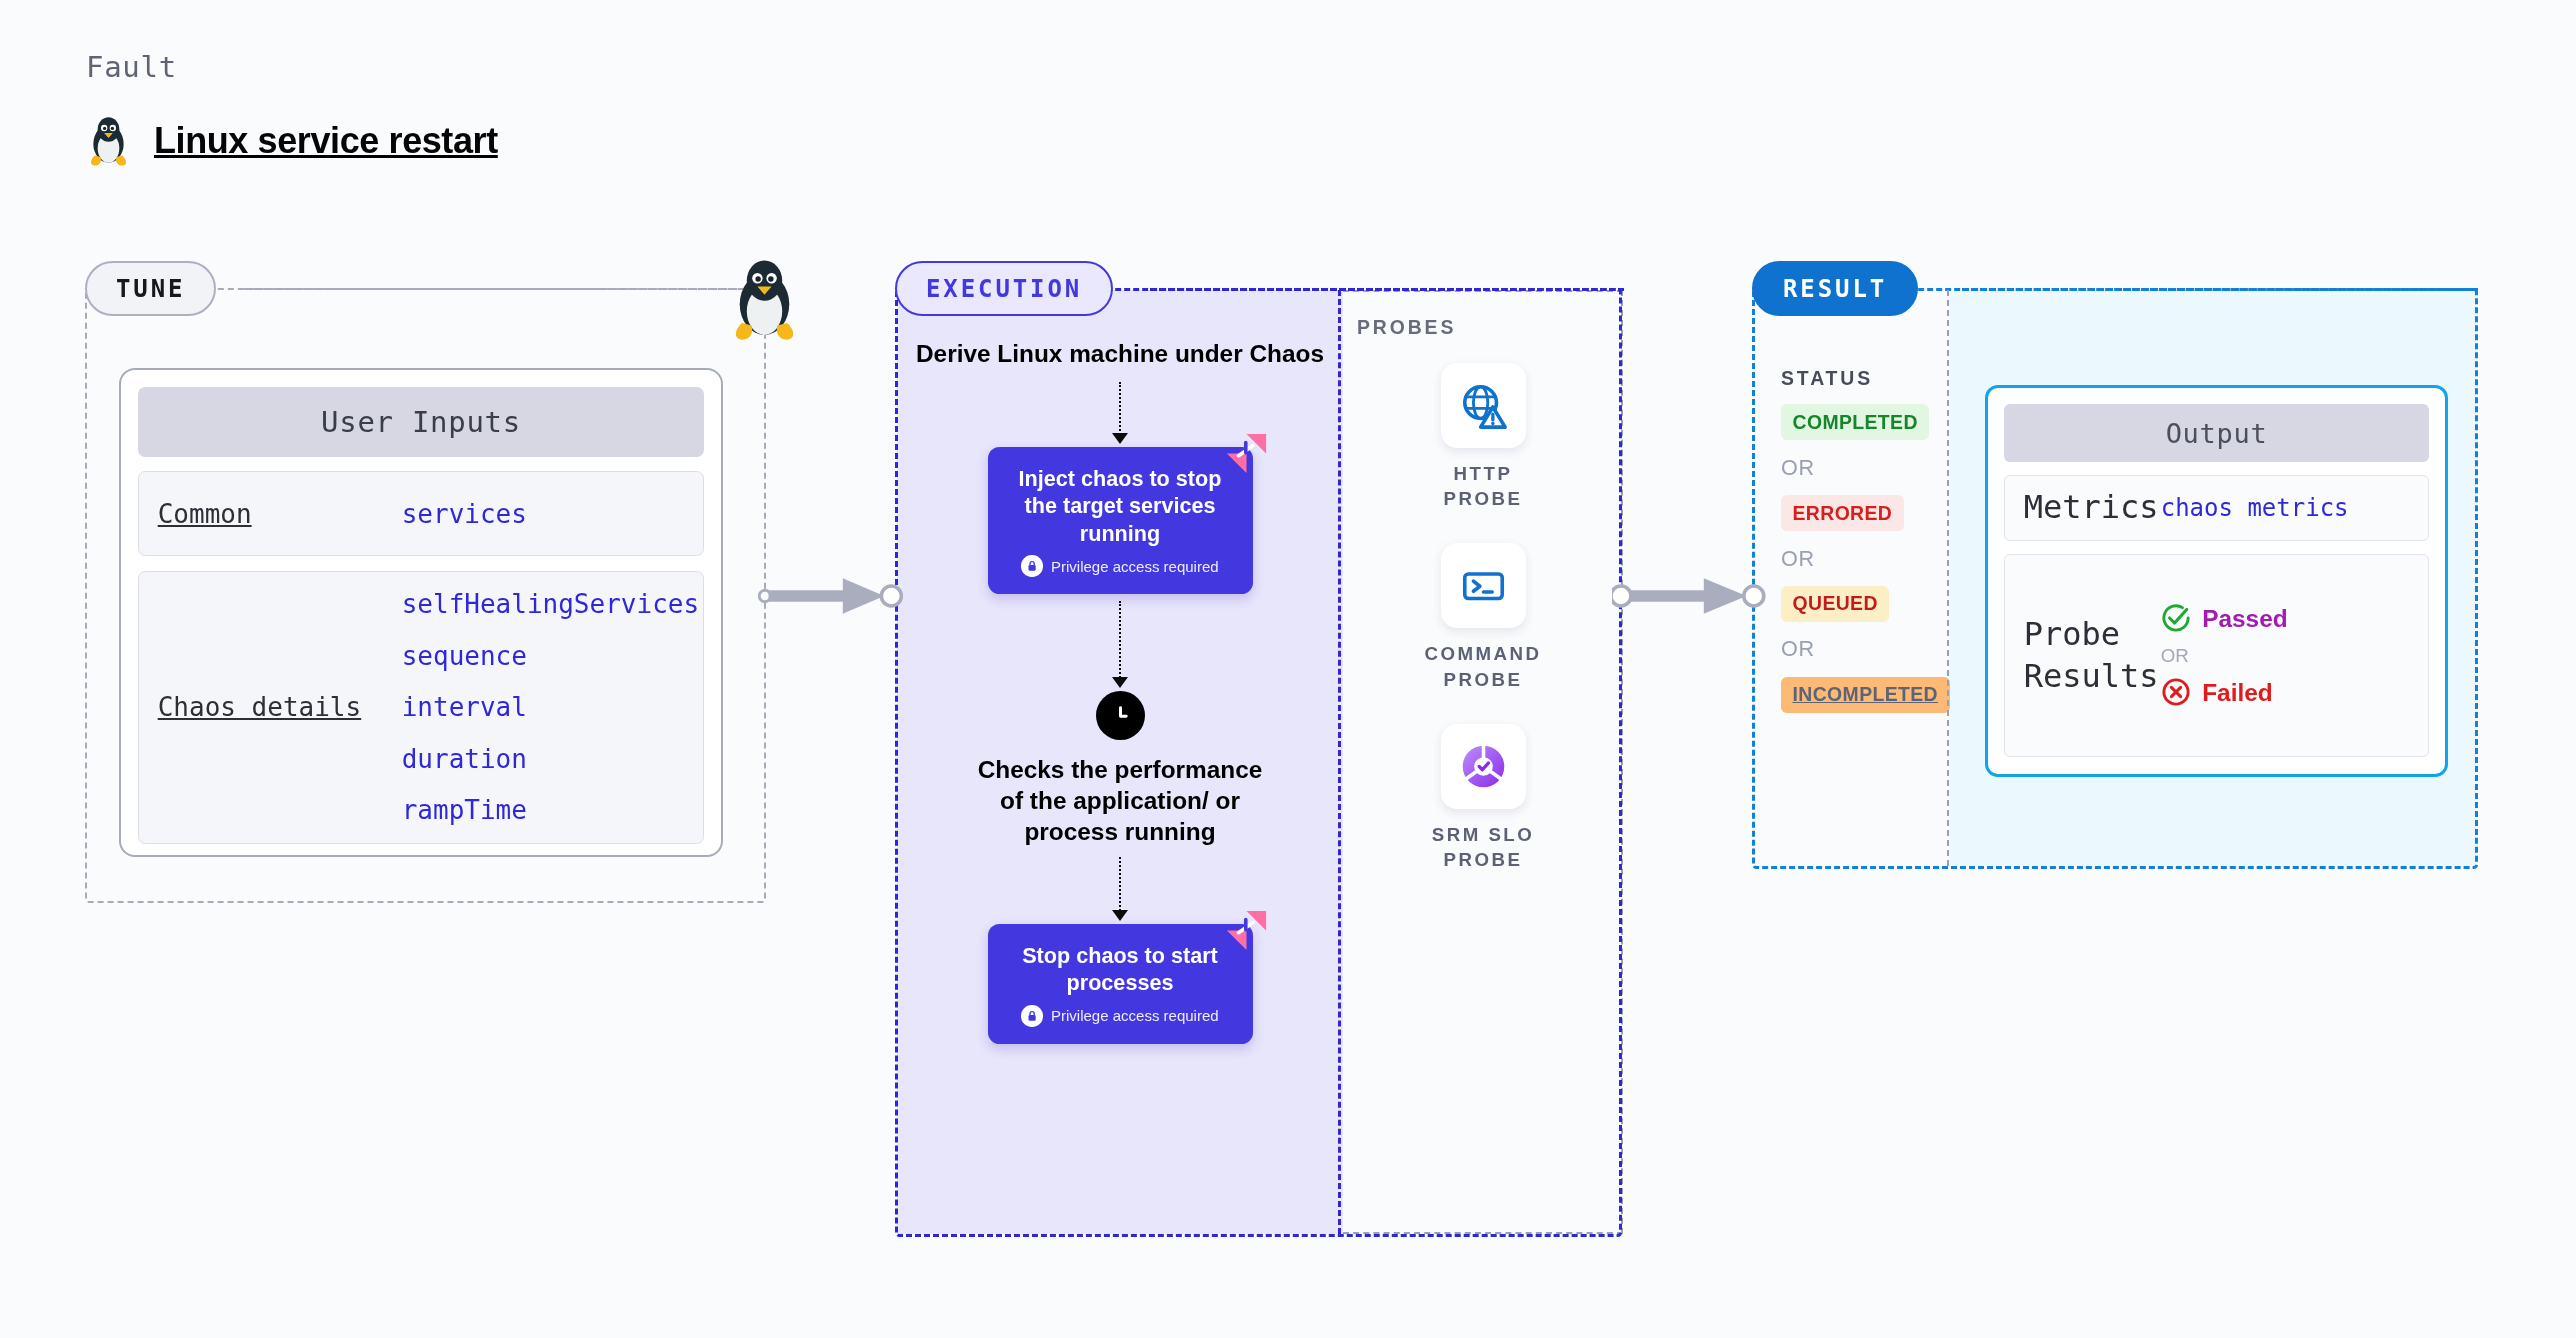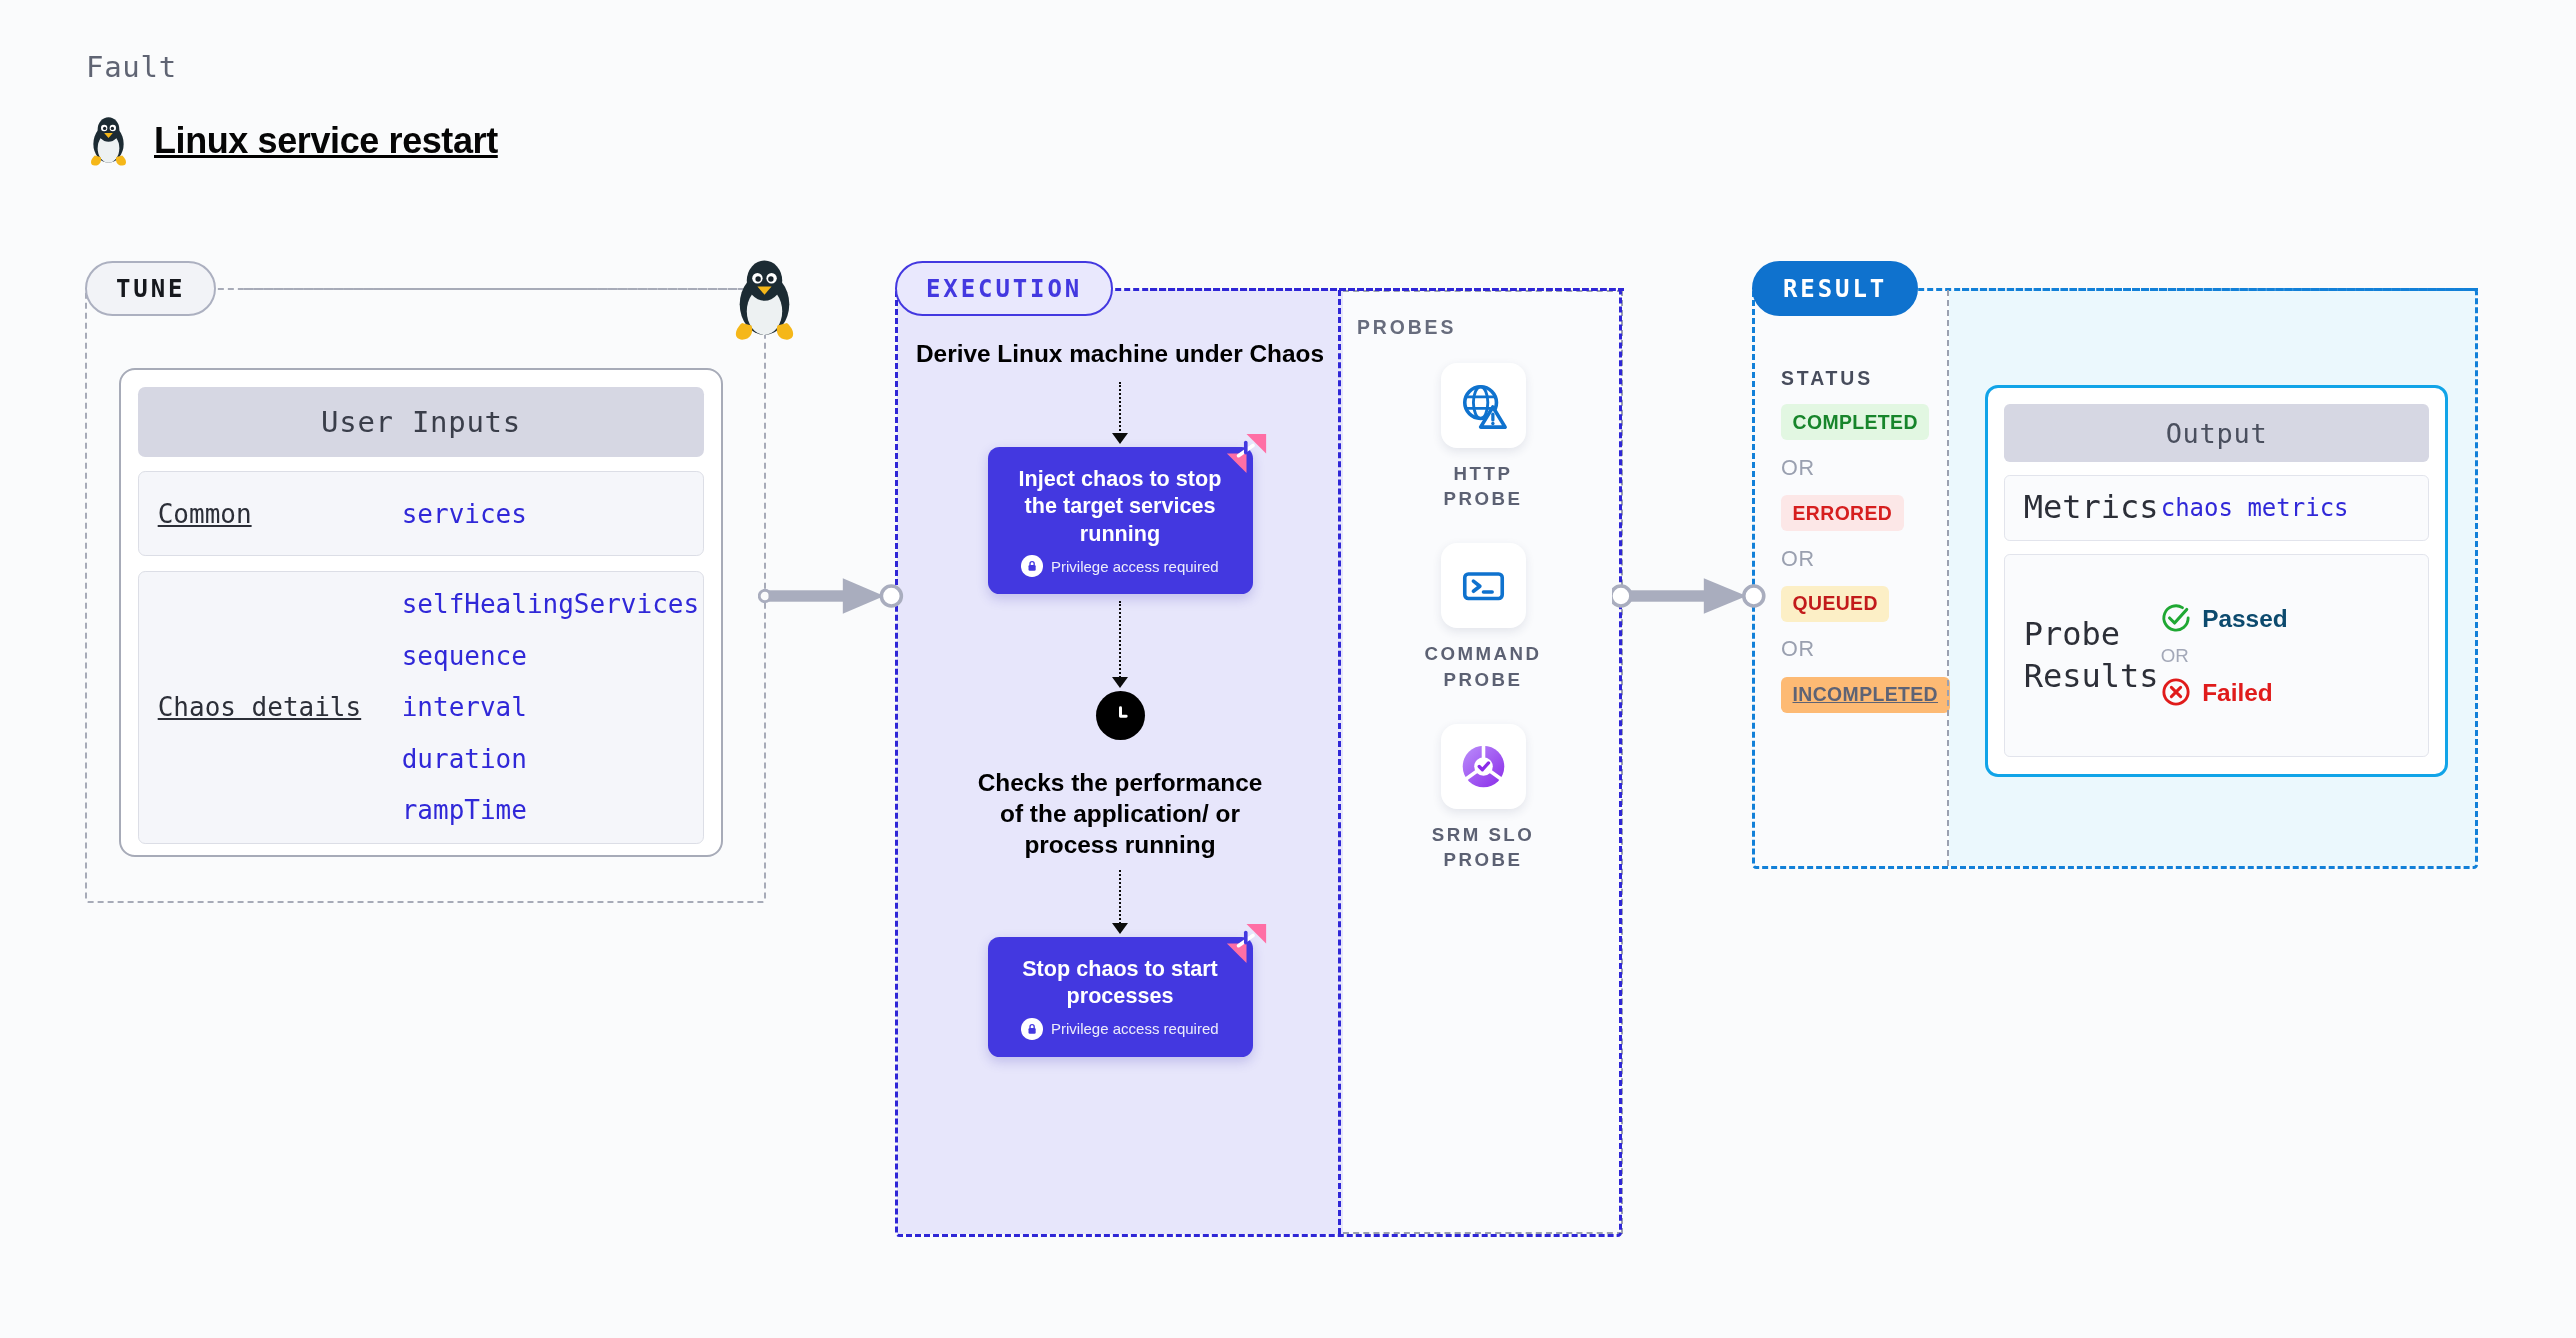--- a/index.html
+++ b/index.html
@@ -291,21 +291,21 @@
     font-size: 32px; color: #2C2F38; width: 137px; flex: none;
     line-height: 1.3;
   }
   .out-value-mono {
     font-family: "DejaVu Sans Mono", monospace;
     font-size: 24px; color: #3028D8;
   }
   .verdict-stack { display: flex; flex-direction: column; gap: 10px; }
   .verdict { display: flex; align-items: center; gap: 11.5px; }
   .verdict .vtext { font-size: 24.4px; font-weight: bold; }
-  .v-passed .vtext { color: #0c4a6e; }
+  .v-passed .vtext { color: #a21caf; }
   .v-failed .vtext { color: #E01B1B; }
   .small-or { font-size: 18.7px; color: #A3A8B8; }
 </style>
 </head>
 <body>
 
 <div id="stage">
 
   <div id="fault-label">Fault</div>
   <div id="fault-title-row">
@@ -418,21 +418,21 @@
         <div class="head"></div>
     </div>
 
     <div class="clock-icon" style="margin-top:4.3px;">
       <svg width="27" height="27" viewBox="0 0 38 38">
         <circle cx="19" cy="19" r="19" fill="#000000"></circle>
         <path d="M19 8 V20 H27" stroke="#FFFFFF" stroke-width="4.2" fill="none" stroke-linecap="round" stroke-linejoin="round"></path>
       </svg>
     </div>
 
-    <div class="flow-text" style="margin-top:27px; max-width:302px;">Checks the performance of the application/ or process running</div>
+    <div class="flow-text" style="margin-top:14px; max-width:302px;">Checks the performance of the application/ or process running</div>
 
     <div class="dotted-arrow" style="height:62px; margin-top:10px;">
       <div class="stem"></div>
         <div class="head"></div>
     </div>
 
     <div class="chaos-node" style="margin-top:4.3px;">
       <span class="harness-badge">
         <svg width="45" height="45" viewBox="0 0 62 62">
           <path d="M31 4 L58 4 L58 31 Z" fill="#FF6FA5"></path>

